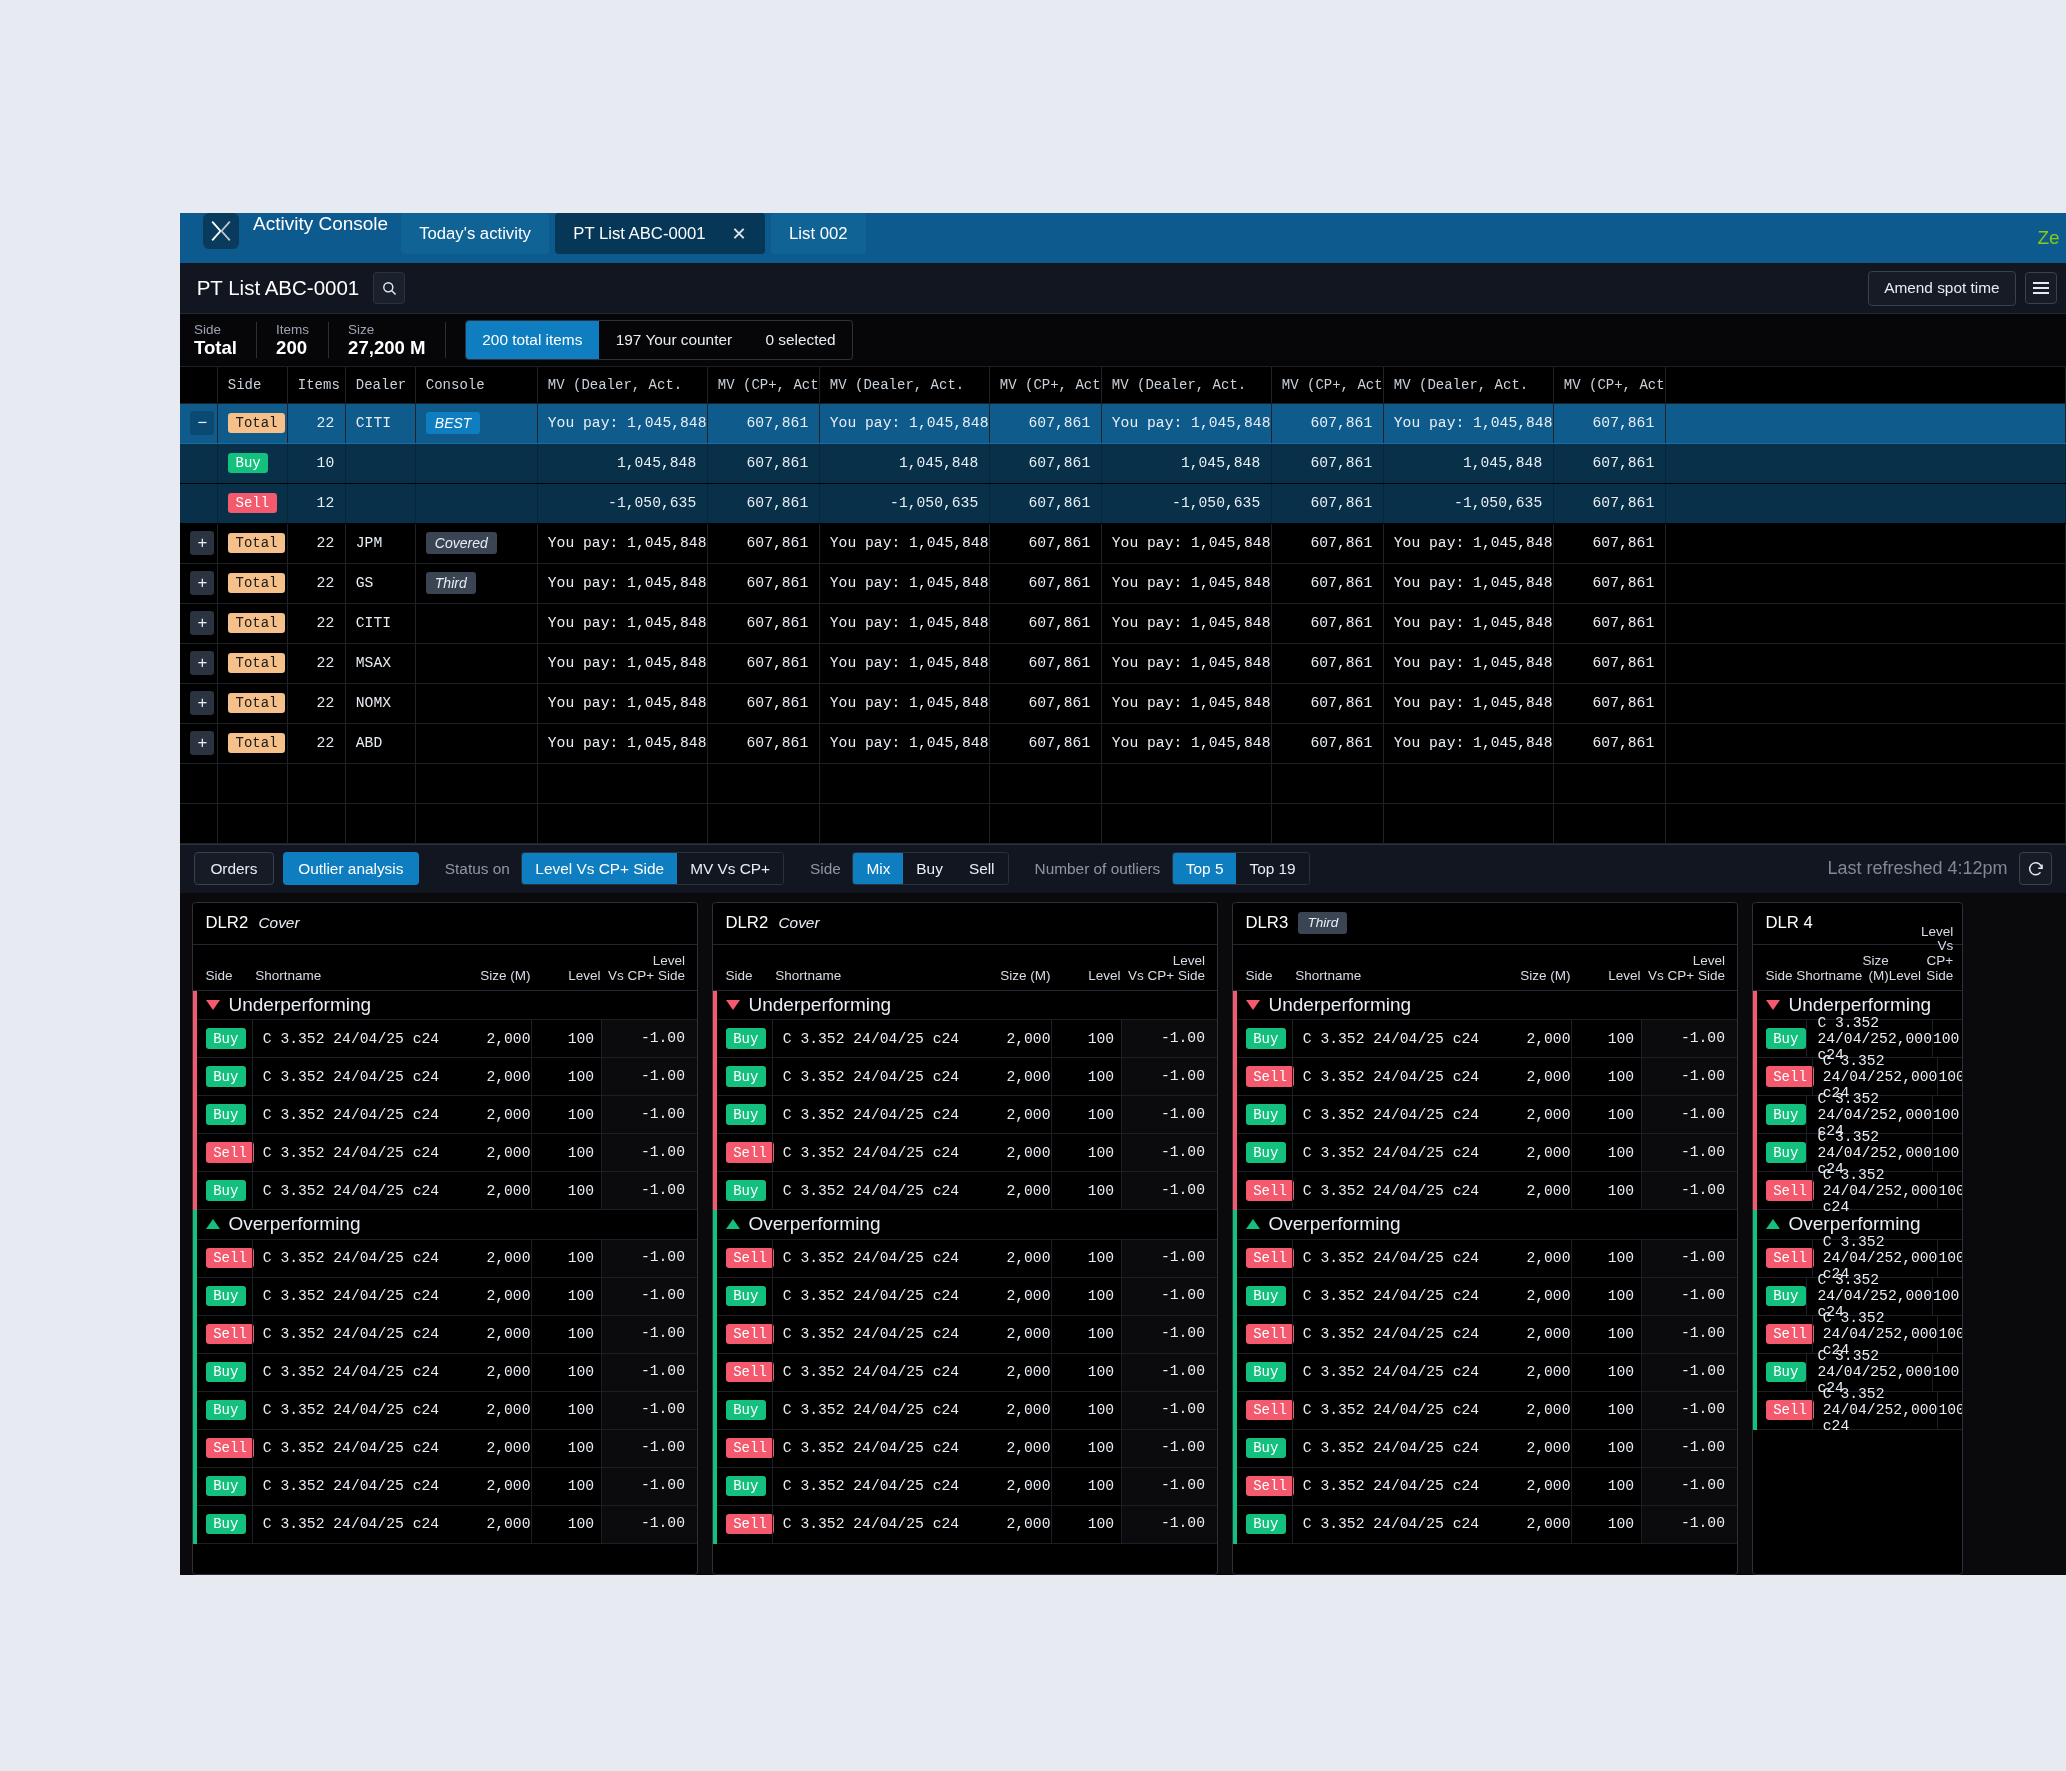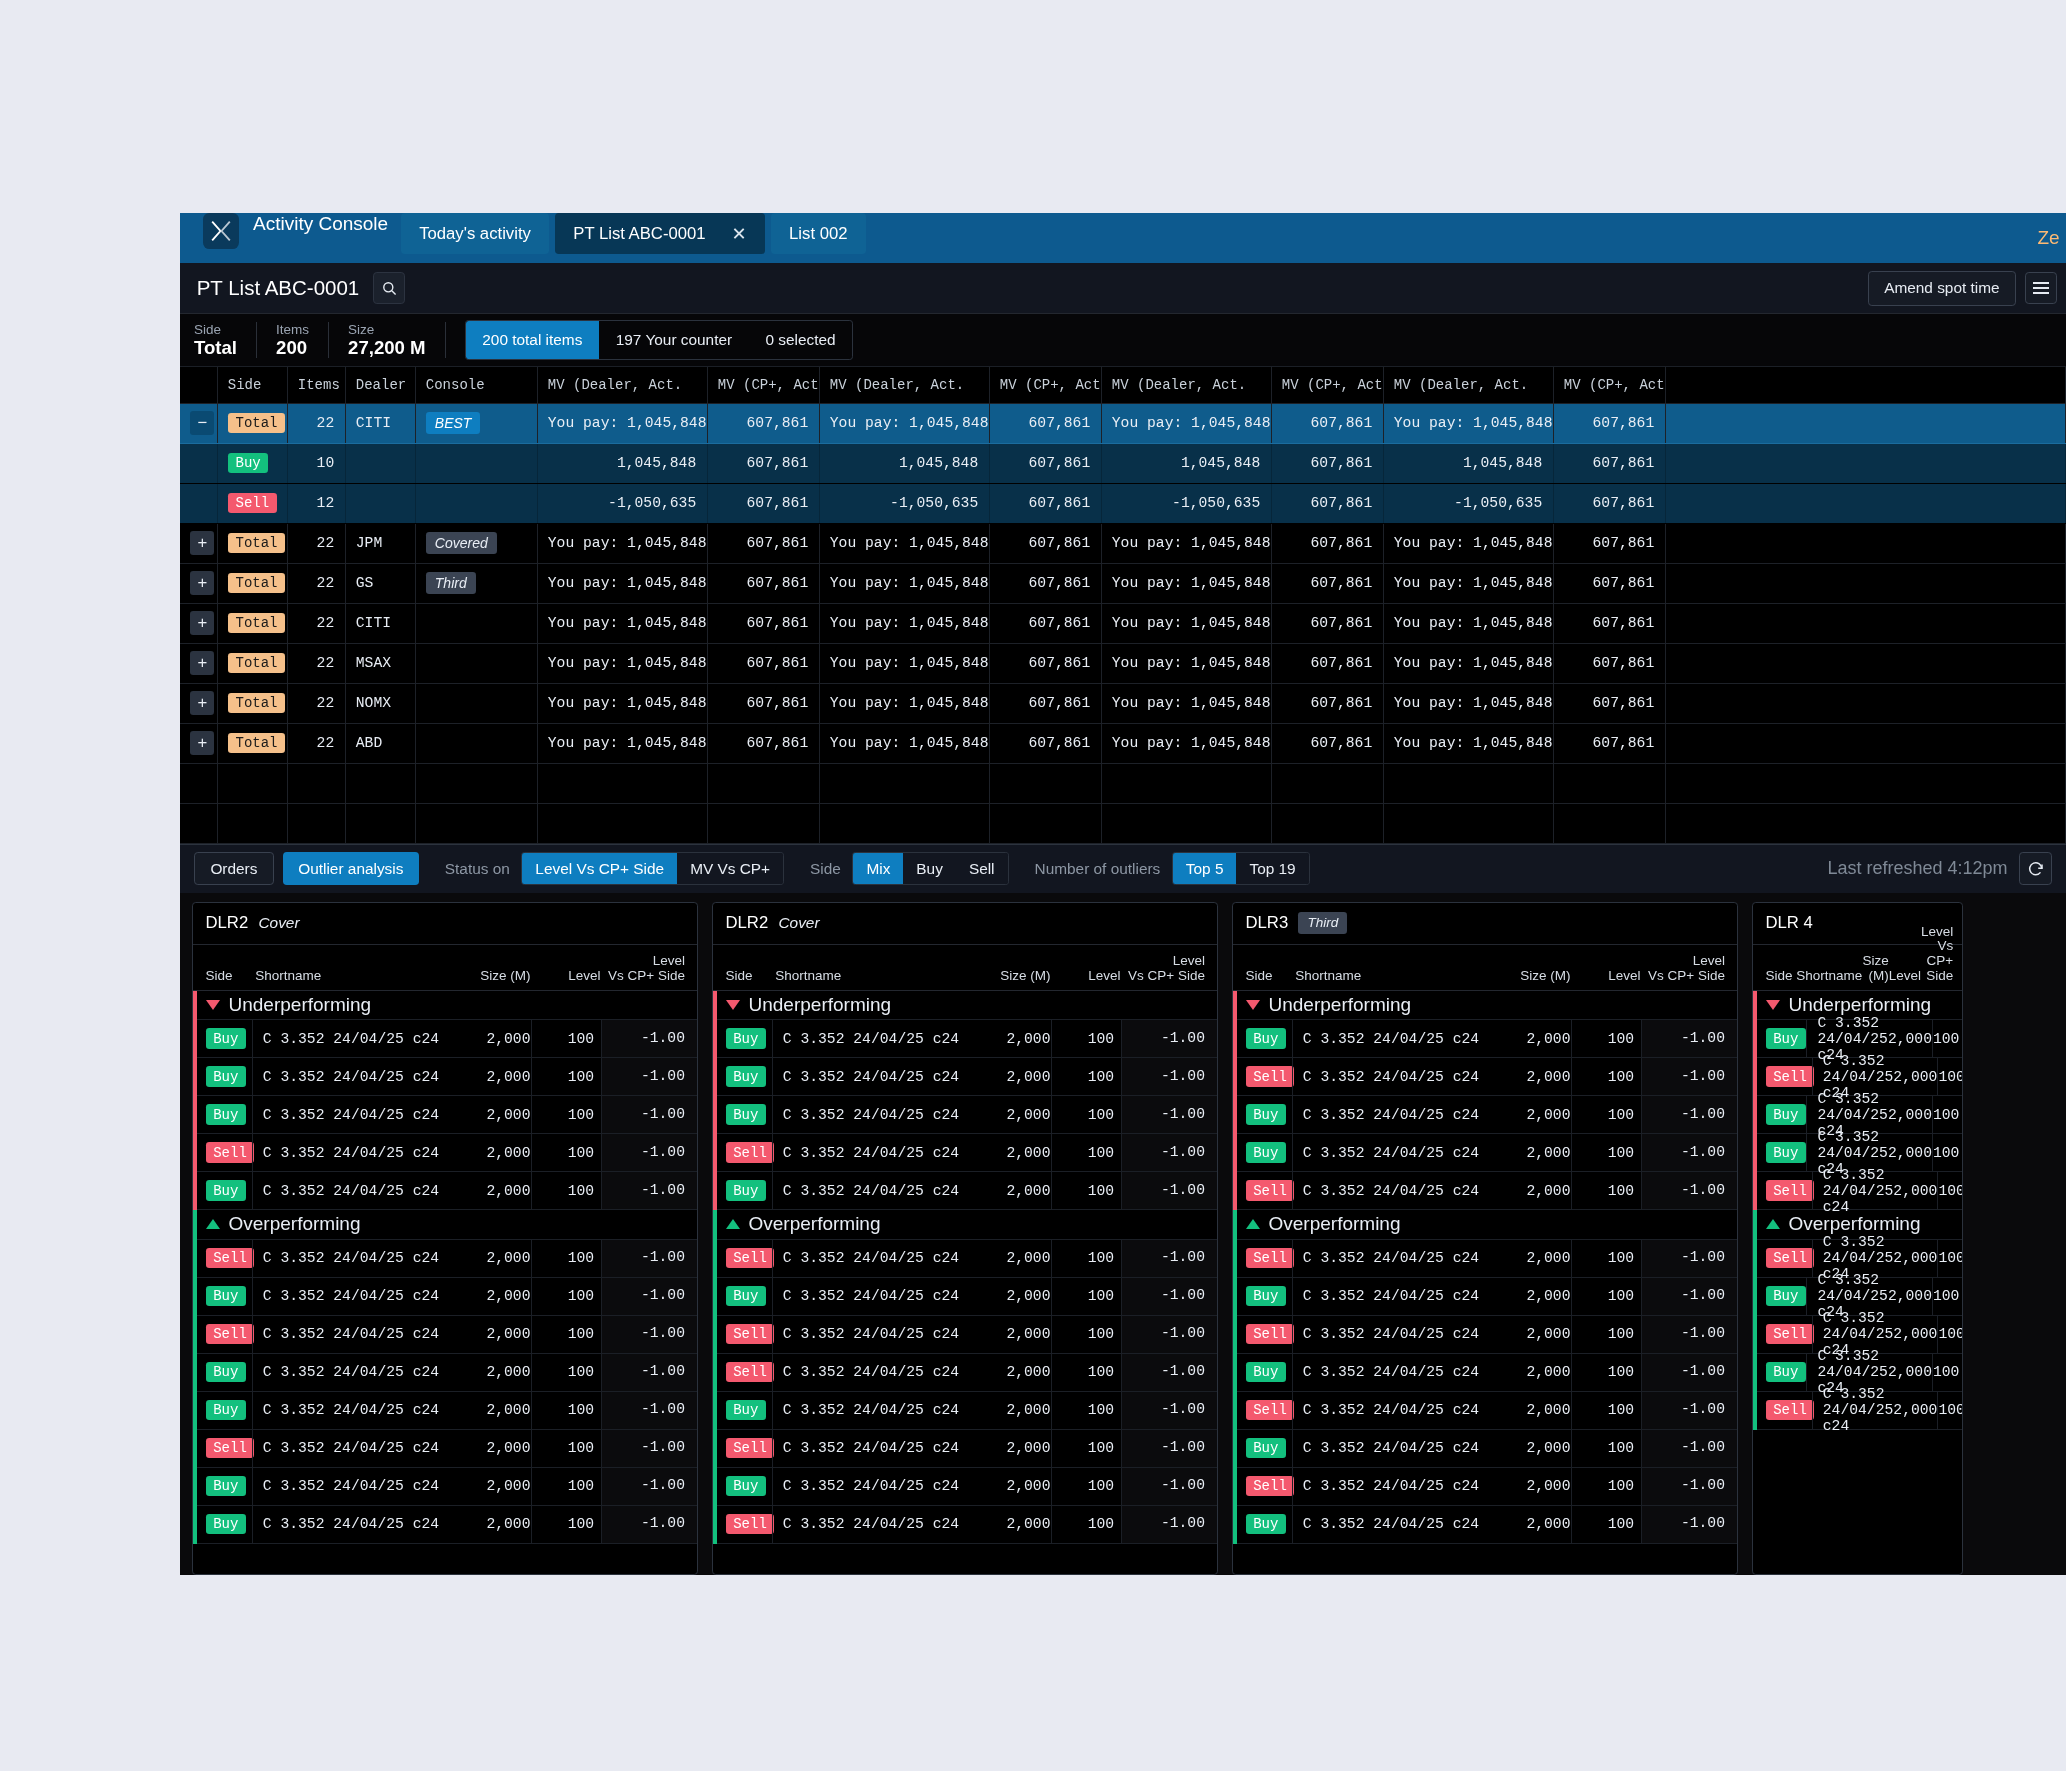--- a/index.html
+++ b/index.html
@@ -39,21 +39,21 @@
     white-space: nowrap; background: #0f6395;
   }
   .tab.sel { background: #073756; }
   .tab .tclose {
     margin-left: 26px; font-size: 18px; color: #dce6ee; line-height: 1;
     font-family: "Liberation Sans", sans-serif;
   }
   .topbar-right {
     position: absolute; right: 0; top: 0; height: 50px;
     display: flex; align-items: center; padding-right: 6.4px;
-    color: #fdba74; font-size: 19px; overflow: hidden;
+    color: #84cc16; font-size: 19px; overflow: hidden;
   }
   
   .listhdr {
     height: 51px; background: #121620; flex-shrink: 0;
     display: flex; align-items: center; padding: 0 9px;
     border-bottom: 0.6px solid #23272f;
   }
   .listhdr .lname { color: #fff; font-size: 20.5px; margin-left: 7.7px; }
   .icon-btn {
     width: 32px; height: 32px; border-radius: 3.8px; background: #1b212c;

